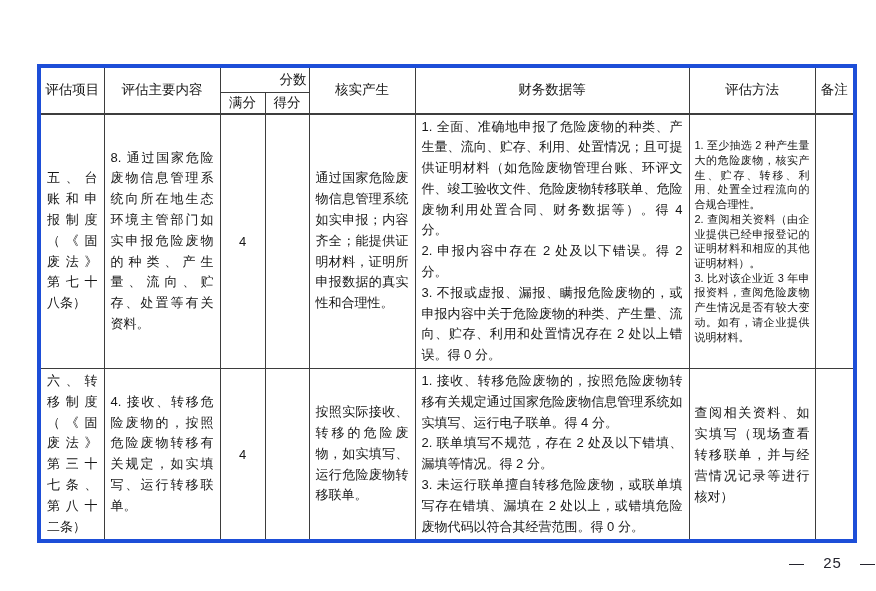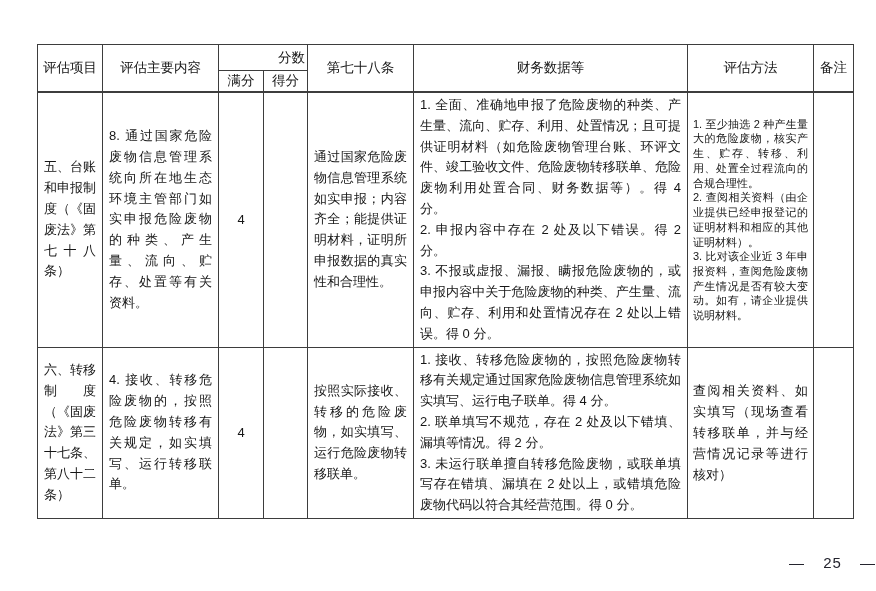--- a/index.html
+++ b/index.html
@@ -7,25 +7,25 @@
     margin: 0; padding: 0;
     width: 876px; height: 591px;
     background: #ffffff;
     font-family: "Liberation Sans", sans-serif;
     color: #1b1b1b;
     position: relative;
     overflow: hidden;
   }
   table.doc-table {
     position: absolute;
-    left: 37px; top: 44px;
+    left: 37px; top: 64px;
     width: 816px;
     border-collapse: collapse;
     table-layout: fixed;
-    border: 1px solid #1d4ed8;
+    border: 4px solid #1d4ed8;
   }
   .doc-table th, .doc-table td {
     border: 1px solid #3d3d3d;
     font-weight: normal;
     font-size: 13px;
     color: #161616;
     vertical-align: middle;
     overflow: hidden;
   }
   .doc-table thead th {
@@ -68,21 +68,21 @@
     <col style="width:106px">
     <col style="width:274px">
     <col style="width:126px">
     <col style="width:40px">
   </colgroup>
   <thead>
     <tr class="h1">
       <th rowspan="2">评估项目</th>
       <th rowspan="2">评估主要内容</th>
       <th colspan="2" class="score-group">分数</th>
-      <th rowspan="2">第七十八条</th>
+      <th rowspan="2">核实产生</th>
       <th rowspan="2">财务数据等</th>
       <th rowspan="2">评估方法</th>
       <th rowspan="2">备注</th>
     </tr>
     <tr class="h2">
       <th>满分</th>
       <th>得分</th>
     </tr>
   </thead>
   <tbody>

